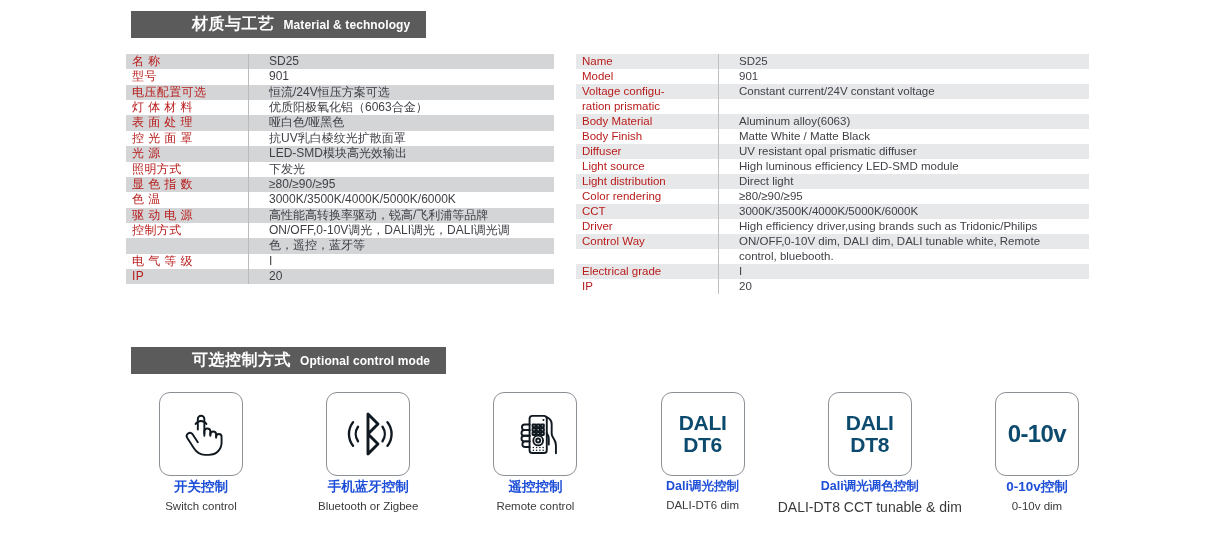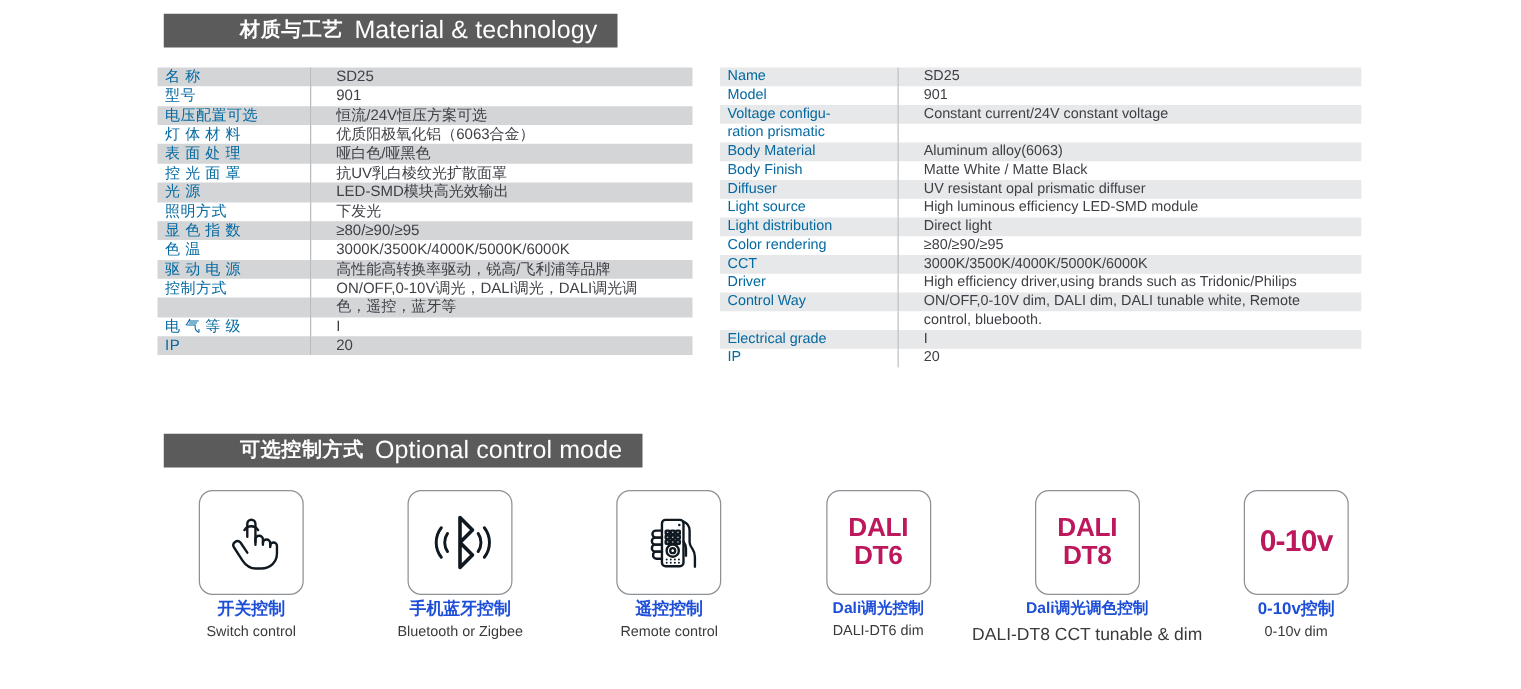--- a/index.html
+++ b/index.html
@@ -28,22 +28,22 @@
     height: 27px;
     white-space: nowrap;
   }
   .section-bar .cn {
     font-size: 16px;
     font-weight: bold;
     letter-spacing: 0.5px;
     margin-left: 47px;
   }
   .section-bar .en {
-    font-size: 20px;
-    font-weight: normal;
+    font-size: 12px;
+    font-weight: bold;
     margin-left: 9px;
     letter-spacing: 0.1px;
   }
   #bar-material { left: 131px; top: 11px; }
   #bar-control  { left: 131px; top: 347px; }
 
   
   .spec-table {
     position: absolute;
     border-collapse: collapse;
@@ -52,21 +52,21 @@
     line-height: 1.28;
   }
   .spec-table td {
     padding: 0;
     vertical-align: top;
     height: 15px;
   }
   .spec-table td.k {
     padding-left: 6px;
     padding-right: 4px;
-    color: #0369a1;
+    color: #b91c1c;
   }
   .spec-table td.v {
     padding-left: 20px;
     padding-right: 4px;
     color: #3f3f46;
   }
   .spec-table tr.alt td { background: #d3d5d7; }
 
   
   #table-cn {
@@ -121,21 +121,21 @@
     height: 84px;
     border: 1.4px solid #8c9196;
     border-radius: 11px;
     background: #ffffff;
     display: flex;
     align-items: center;
     justify-content: center;
     box-sizing: border-box;
   }
   .mode-box .txt-icon {
-    color: #be185d;
+    color: #0c4a6e;
     font-weight: bold;
     text-align: center;
     line-height: 1.05;
     font-family: "Liberation Sans", "DejaVu Sans", sans-serif;
   }
   .dali-icon { font-size: 21px; letter-spacing: -0.3px; }
   .zero10-icon { font-size: 24px; letter-spacing: -0.6px; }
 
   .mode-label-cn {
     margin-top: 2px;

